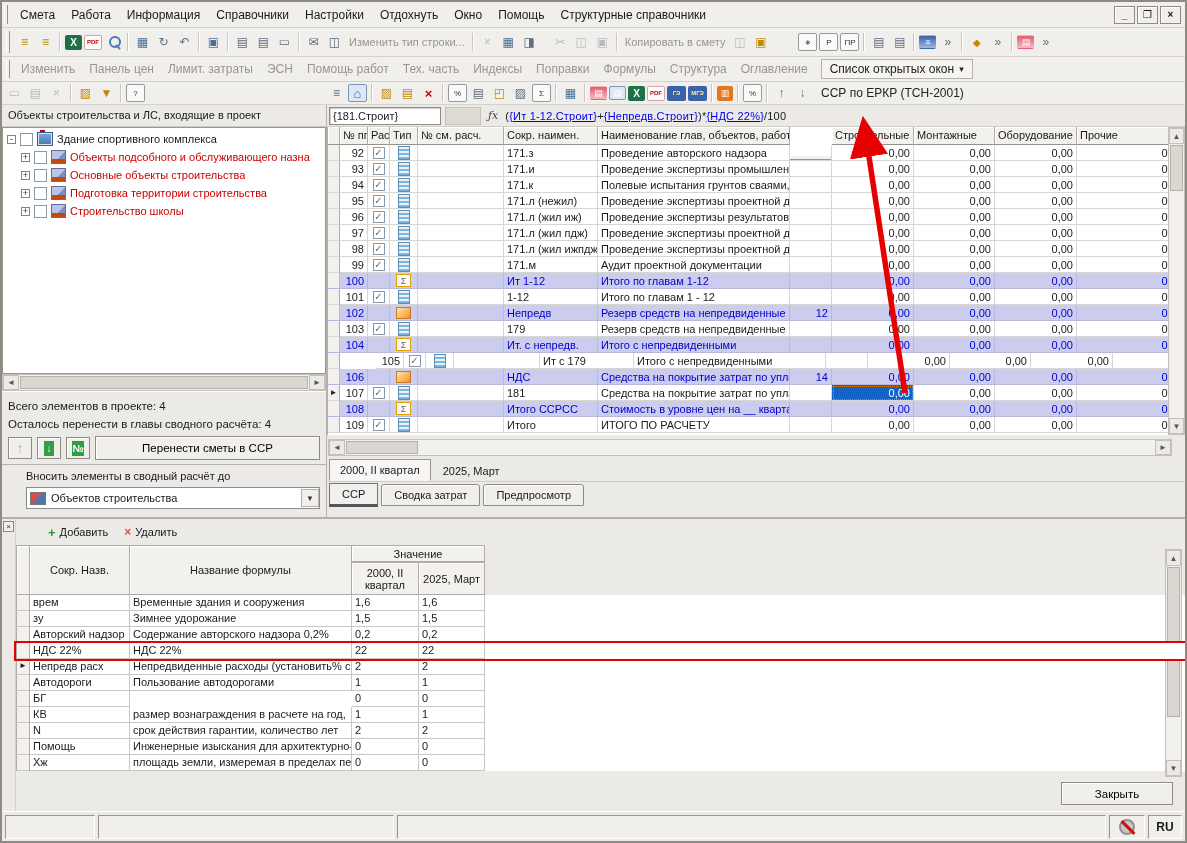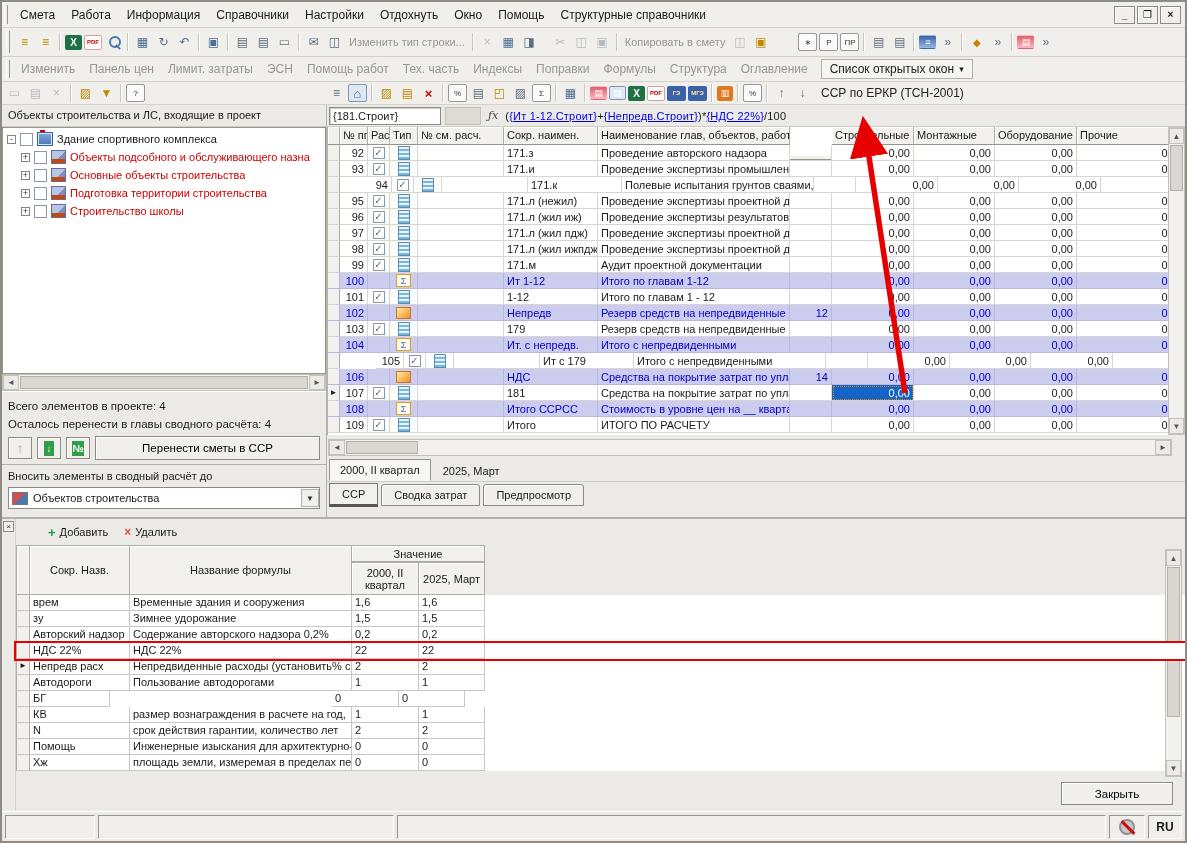--- a/index.html
+++ b/index.html
@@ -73,21 +73,21 @@
   .sarrow{width:16px;height:100%;flex:none;display:flex;align-items:center;justify-content:center;font-size:8px;color:#555;background:#eceae6;border:1px solid #c5c1ba;}
   .sthumb{height:13px;background:#dad7d0;border:1px solid #b5b1aa;margin:0 1px;}
   .lp-info{flex:none;padding:5px 6px 4px 6px;border-top:1px solid #fff;}
   .lp-info .iline{margin:3px 0 6px 0;font-size:11.5px;}
   .btnrow{display:flex;align-items:center;gap:5px;margin-top:2px;}
   .sqbtn{width:24px;height:22px;border:1px solid #8f8b84;background:#f0efec;box-shadow:inset 1px 1px 0 #fff;
     display:flex;align-items:center;justify-content:center;}
   .sqbtn .gbox{width:15px;height:15px;background:#2f9e44;color:#fff;display:flex;align-items:center;justify-content:center;font-size:10px;font-weight:bold;}
   .sqbtn.disb{color:#aaa;}
   .wbtn2{flex:1;height:24px;border:1px solid #8f8b84;background:#f0efec;box-shadow:inset 1px 1px 0 #fff;font-size:11.5px;}
-  .lp-bottom{flex:none;border-top:1px solid #b5b1aa;padding:5px 6px 8px 6px;background:#eceae6;}
+  .lp-bottom{flex:none;border-top:1px solid #b5b1aa;padding:5px 6px 8px 24px;background:#eceae6;}
   .combo{margin-top:5px;height:22px;background:#fff;border:1px solid #8f8b84;display:flex;align-items:center;padding-left:3px;}
   .combo .ci{width:16px;height:13px;flex:none;background:linear-gradient(135deg,#d05050 50%,#4a78b0 50%);border:1px solid #777;margin-right:5px;}
   .combo .carr{margin-left:auto;width:18px;height:18px;background:#f0efec;border:1px solid #b5b1aa;display:flex;align-items:center;justify-content:center;font-size:8px;color:#333;}
   
   .rightpanel{flex:1;display:flex;flex-direction:column;min-width:0;background:#eceae6;}
   .gridwrap{position:relative;flex:none;display:flex;}
   .gridclip{width:845px;overflow:hidden;background:#fff;border-left:1px solid #b5b1aa;}
   .ghrow,.grow{display:flex;width:859px;}
   .ghrow{height:18px;}
   .gh{background:#f2f1ee;border-right:1px solid #b0aca5;border-bottom:1px solid #989289;box-shadow:inset 1px 1px 0 #fff;
@@ -426,21 +426,21 @@
                 <span class="gc" style="width: 94px;">171.и</span>
                 <span class="gc" style="width: 192px;">Проведение экспертизы промышленно</span>
                 <span class="gc rt" style="width: 42px;"></span>
                 <span class="gc rt" style="width: 82px;">0,00</span>
                 <span class="gc rt" style="width: 81px;">0,00</span>
                 <span class="gc rt" style="width: 82px;">0,00</span>
                 <span class="gc rt" style="width: 110px;">0,00</span>
               </div>
               <div class="grow">
                 <span class="gc marker" style="width: 12px;"></span>
-                <span class="gc rt" style="width: 52px;">94</span>
+                <span class="gc rt" style="width: 28px;">94</span>
                 <span class="gc" style="justify-content: center; width: 22px;">
                   <span class="gcb">✓</span>
                 </span>
                 <span class="gc" style="justify-content: center; width: 28px;">
                   <span class="t-doc"></span>
                 </span>
                 <span class="gc" style="width: 86px;"></span>
                 <span class="gc" style="width: 94px;">171.к</span>
                 <span class="gc" style="width: 192px;">Полевые испытания грунтов сваями, п</span>
                 <span class="gc rt" style="width: 42px;"></span>
@@ -801,21 +801,21 @@
             </div>
             <div class="frow">
               <span class="fc marker" style="width: 14px;"></span>
               <span class="fc" style="width: 100px;">Автодороги</span>
               <span class="fc" style="width: 222px;">Пользование автодорогами</span>
               <span class="fc" style="width: 67px;">1</span>
               <span class="fc" style="width: 66px;">1</span>
             </div>
             <div class="frow">
               <span class="fc marker" style="width: 14px;"></span>
-              <span class="fc" style="width: 80px;">БГ</span>
+              <span class="fc" style="width: 100px;">БГ</span>
               <span class="fc" style="width: 222px; margin-top: 33px;">сумма банковской гарантии, руб.</span>
               <span class="fc" style="width: 67px;">0</span>
               <span class="fc" style="width: 66px;">0</span>
             </div>
             <div class="frow">
               <span class="fc marker" style="width: 14px;"></span>
               <span class="fc" style="width: 100px;">КВ</span>
               <span class="fc" style="width: 222px;">размер вознаграждения в расчете на год,</span>
               <span class="fc" style="width: 67px;">1</span>
               <span class="fc" style="width: 66px;">1</span>

